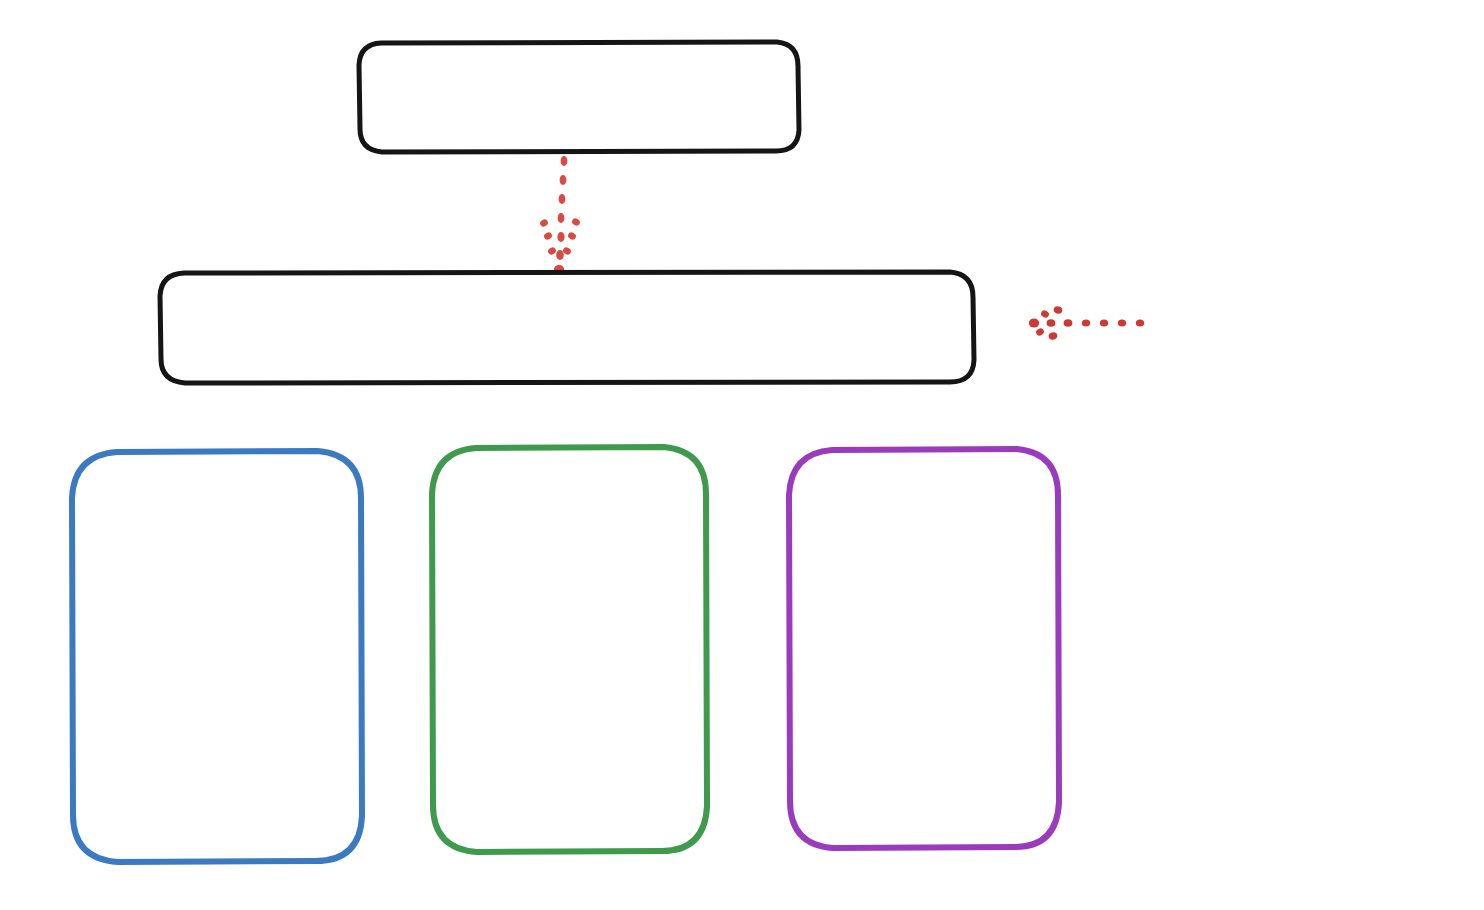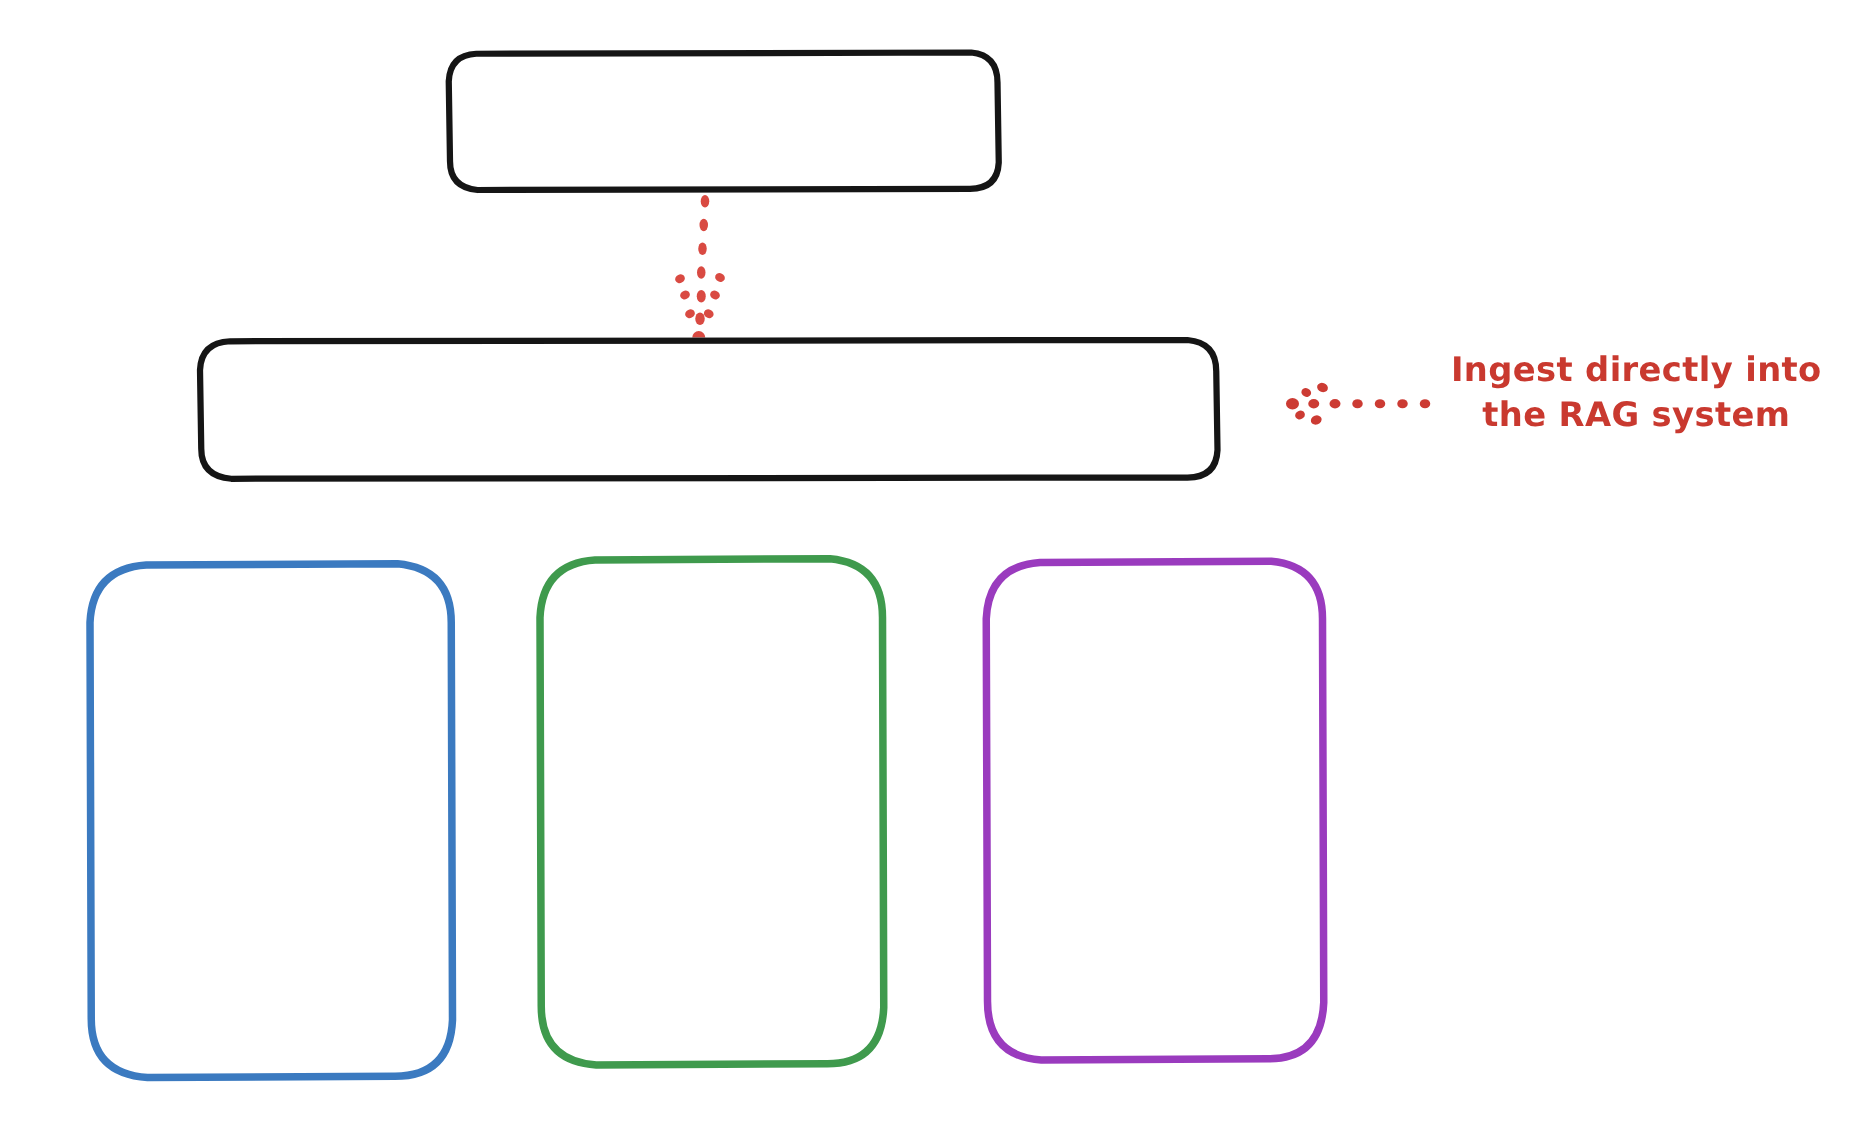--- a/index.html
+++ b/index.html
@@ -160,22 +160,20 @@
         <ellipse cx="33" cy="25" rx="4.4" ry="3.8"></ellipse>
         <ellipse cx="16" cy="25" rx="5.2" ry="4.6"></ellipse>
         <ellipse cx="40" cy="12" rx="4.4" ry="3.6" transform="rotate(20 40 12)"></ellipse>
         <ellipse cx="27" cy="16" rx="4.0" ry="3.4" transform="rotate(25 27 16)"></ellipse>
         <ellipse cx="35" cy="38" rx="4.4" ry="3.6" transform="rotate(-20 35 38)"></ellipse>
         <ellipse cx="22" cy="34" rx="4.0" ry="3.4" transform="rotate(-25 22 34)"></ellipse>
       </g>
     </svg>
   </div>
 
-  <div class="annotation">Ingest directly into
-the RAG system</div>
 
   <div class="node box-vector">
     <div class="frame">
       <svg viewBox="0 0 298 418" preserveAspectRatio="none">
         <path d="M49,4 L250,3 Q293,7 293,50 L294,368 Q292,413 248,413 L50,414 Q5,411 5,367 L4,50 Q6,7 49,4 Z" fill="#ffffff" stroke="#3b7ac0" stroke-width="6" stroke-linecap="round" stroke-linejoin="round"></path>
       </svg>
     </div>
     <div class="label">VectorIO
 (insert_chunks,
 delete_chunks,

